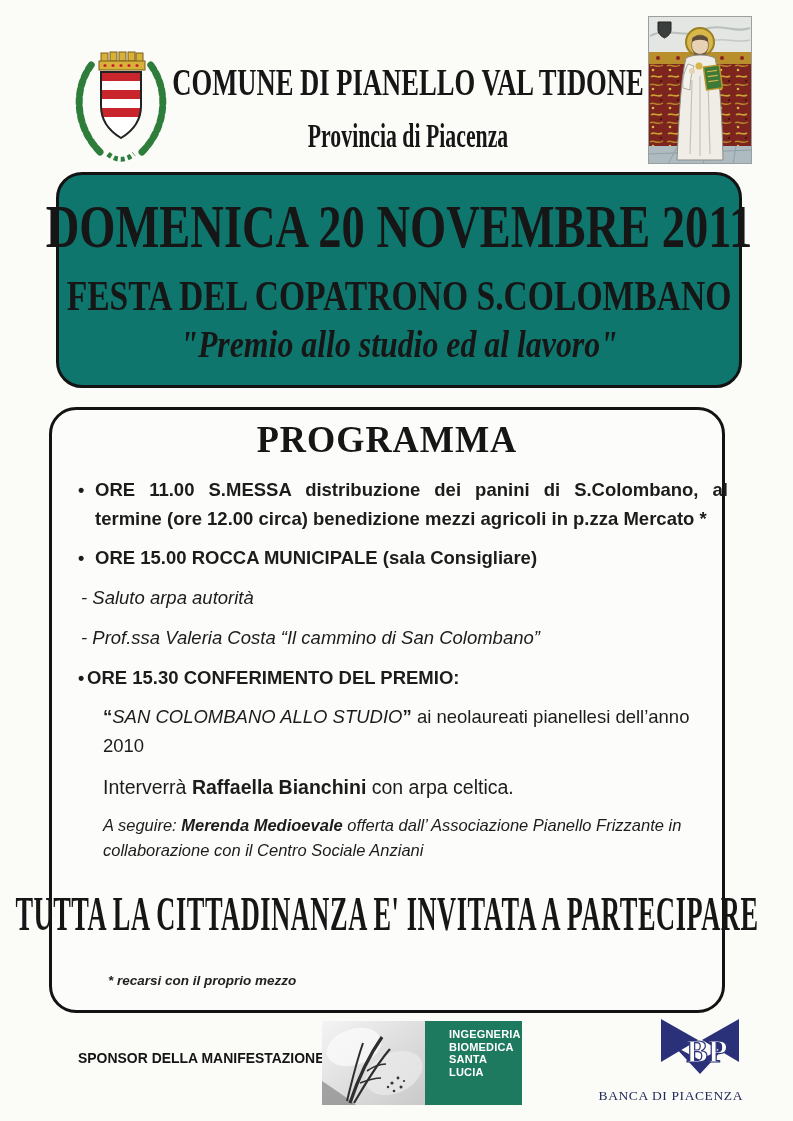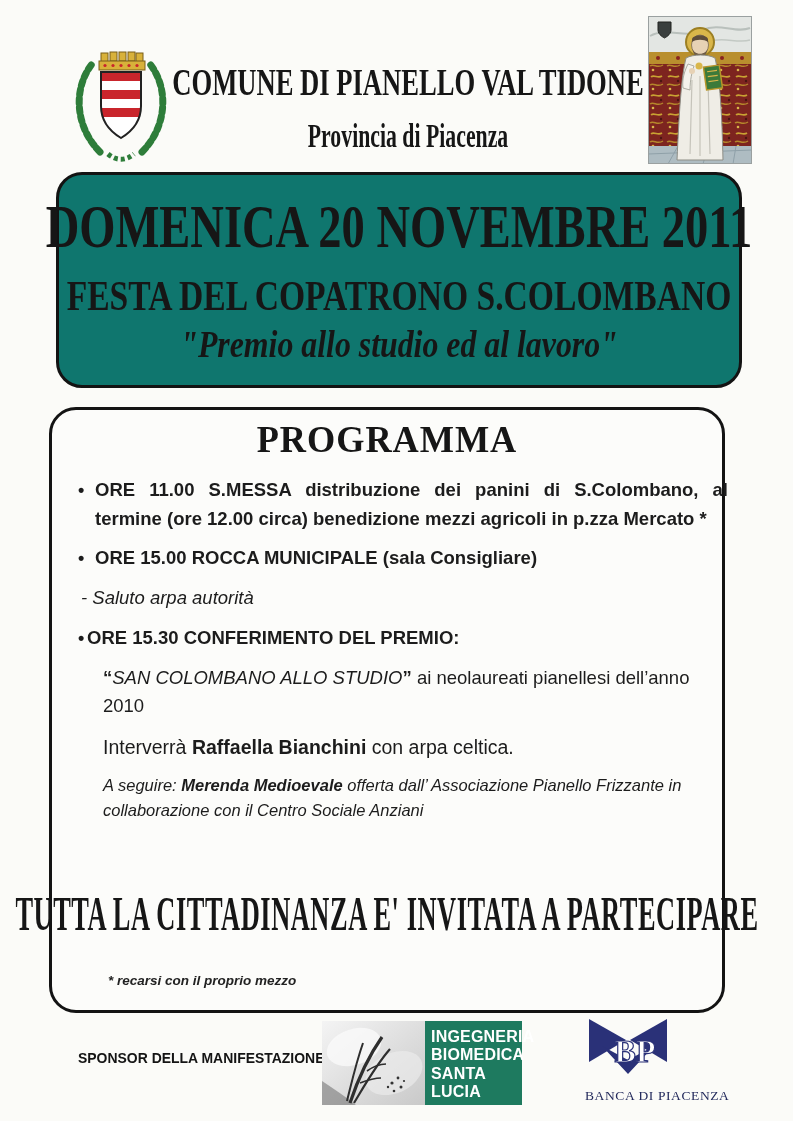--- a/index.html
+++ b/index.html
@@ -55,24 +55,24 @@
     font-style:italic; font-weight:bold; color:#222;
   }
   
   .sponsor-label {
     position:absolute; left:78px; top:1049px; font-size:15px; font-weight:bold;
     white-space:nowrap; transform:scaleX(0.93); transform-origin:left center; color:#141414;
   }
   .flower { position:absolute; left:322px; top:1021px; }
   .greenbox {
     position:absolute; left:425px; top:1021px; width:97px; height:84px;
-    padding:7px 6px; color:#fff; font-weight:bold; font-size:16px; line-height:1.15;
+    padding:7px 24px; color:#fff; font-weight:bold; font-size:11px; line-height:1.15;
     letter-spacing:0.2px;
   }
-  .banca { position:absolute; left:585px; top:1016px; width:158px; text-align:left; }
+  .banca { position:absolute; left:585px; top:1016px; width:158px; text-align:right; }
   .banca-caption {
     font-family:"Liberation Serif", serif; font-size:13.5px; letter-spacing:0.6px;
     margin-top:8px; white-space:nowrap;
   }
 </style>
 </head>
 <body>
 
 <div class="page">
 
@@ -173,20 +173,21 @@
         <div class="btxt just">ORE 11.00 S.MESSA distribuzione dei panini di S.Colombano, al termine (ore 12.00 circa) benedizione mezzi agricoli in p.zza Mercato *</div>
       </div>
 
       <div class="row">
         <span class="bullet">•</span>
         <div class="btxt">ORE 15.00 ROCCA MUNICIPALE (sala Consigliare)</div>
       </div>
 
       <div class="dash-item">- Saluto arpa autorità</div>
 
+      <div class="dash-item">- Prof.ssa Valeria Costa “Il cammino di San Colombano”</div>
 
       <div class="row">
         <span class="bullet tight">•</span>
         <div class="btxt">ORE 15.30 CONFERIMENTO DEL PREMIO:</div>
       </div>
 
       <div class="indent">
         <span class="bq">“</span><span class="it">SAN COLOMBANO ALLO STUDIO</span><span class="bq">”</span><span> ai neolaureati pianellesi dell’anno 2010</span>
       </div>
 

